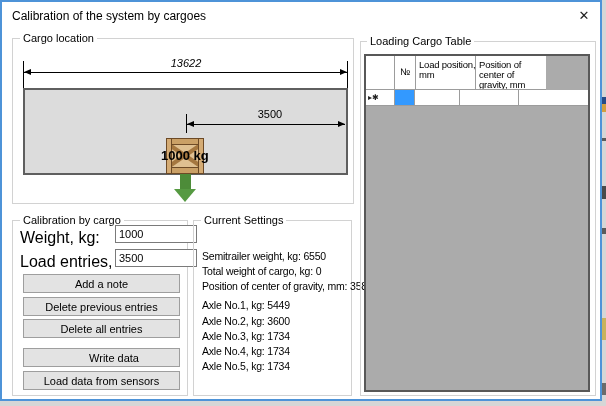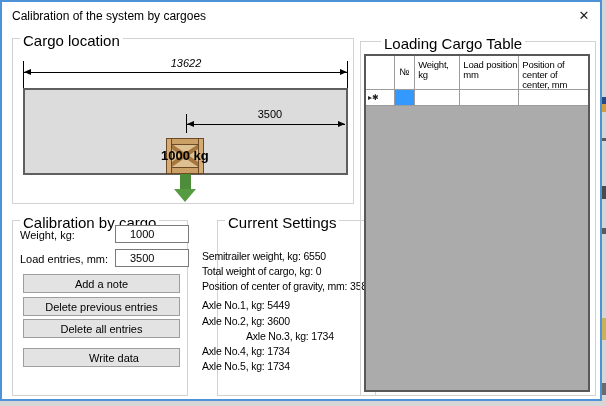--- a/index.html
+++ b/index.html
@@ -12,43 +12,43 @@
 
   
   .titlebar { position:absolute; left:0; top:0; width:100%; height:28px; background:#fff; }
   .title { position:absolute; left:10px; top:7px; font-size:12px; color:#000; white-space:nowrap; }
   .close-btn { position:absolute; right:7px; top:5px; width:18px; height:18px;
                text-align:center; line-height:18px; font-size:13px; color:#222; cursor:pointer; }
 
   
   .group { position:absolute; border:1px solid #d2d2d2; }
   .glabel { position:absolute; top:-7px; left:7px; background:#fff; padding:0 3px;
-            font-size:15px; white-space:nowrap; }
+            font-size:11px; white-space:nowrap; }
 
   
   .line { position:absolute; background:#000; }
   .arr-l { position:absolute; width:0; height:0; border-top:3px solid transparent;
            border-bottom:3px solid transparent; border-right:7px solid #000; }
   .arr-r { position:absolute; width:0; height:0; border-top:3px solid transparent;
            border-bottom:3px solid transparent; border-left:7px solid #000; }
   .dim-label { position:absolute; font-size:11px; text-align:center; background:#fff; padding:0 2px; }
   .trailer { position:absolute; left:21px; top:86px; width:325px; height:87px;
              background:#dcdcdc; border:2px solid #5f5f5f; }
   .crate { position:absolute; left:164px; top:136px; }
   .crate-label { position:absolute; left:159px; top:146px; width:48px; 
                  font-size:13px; font-weight:bold; color:#000; }
   .g-shaft { position:absolute; left:178px; top:172px; width:11px; height:16px; background:#4d8c39; }
   .g-head { position:absolute; left:172px; top:187px; width:0; height:0;
             border-left:11px solid transparent; border-right:11px solid transparent;
             border-top:13px solid #569a42; }
 
   
-  .lbl { position:absolute; font-size:11px; white-space:nowrap; }
-  .txt { position:absolute; width:74px; height:18px; border:1px solid #7a7a7a;
-         font-family:"Liberation Sans", sans-serif; font-size:11px; padding:0 14px; background:#fff; }
+  .lbl { position:absolute; font-size:16px; white-space:nowrap; }
+  .txt { position:absolute; width:82px; height:18px; border:1px solid #7a7a7a;
+         font-family:"Liberation Sans", sans-serif; font-size:11px; padding:0 3px; background:#fff; }
   .btn { position:absolute; left:21px; width:157px; height:19px; background:#e3e3e3;
          border:1px solid #9e9e9e; font-family:"Liberation Sans", sans-serif;
          font-size:11px; color:#000; cursor:pointer; }
 
   .setting-line { position:absolute; left:200px; font-size:10.5px; letter-spacing:-0.2px; white-space:nowrap; }
 
   
   .grid { position:absolute; left:362px; top:52px; width:226px; height:338px;
           background:#ababab; border:2px solid #585858; }
   .grid-row { display:flex; }
@@ -128,55 +128,52 @@
     <span class="lbl" style="left:18px;top:227px;">Weight, kg:</span>
     <input class="txt" style="left: 113px; top: 223px;" value="1000">
 
     <span class="lbl" style="left:18px;top:251px;">Load entries, mm:</span>
     <input class="txt" style="left: 113px; top: 247px;" value="3500">
 
     <button class="btn" style="top:295px;">Delete previous entries</button>
     <button class="btn" style="top:272px;">Add a note</button>
     <button class="btn" style="top:317px;">Delete all entries</button>
     <button class="btn" style="top:346px;padding-left:25px;">Write data</button>
+    <button class="btn" style="top:369px;">Load data from sensors</button>
 
-    <div class="group" style="left:191px;top:218px;width:159px;height:176px;margin-left:24px;">
+    <div class="group" style="left:191px;top:218px;width:159px;height:176px;">
       <span class="glabel">Current Settings</span>
     </div>
     <div class="setting-line" style="top:248px;">Semitrailer weight, kg: 6550</div>
     <div class="setting-line" style="top:263px;">Total weight of cargo, kg: 0</div>
     <div class="setting-line" style="top:278px;">Position of center of gravity, mm: 3586</div>
     <div class="setting-line" style="top:297px;">Axle No.1, kg: 5449</div>
     <div class="setting-line" style="top:313px;">Axle No.2, kg: 3600</div>
-    <div class="setting-line" style="top:328px;margin-left:44px;">Axle No.3, kg: 1734</div>
+    <div class="setting-line" style="top:328px;">Axle No.3, kg: 1734</div>
     <div class="setting-line" style="top:343px;">Axle No.4, kg: 1734</div>
     <div class="setting-line" style="top:358px;">Axle No.5, kg: 1734</div>
 
     <div class="group" style="left:358px;top:39px;width:236px;height:355px;">
-      <span class="glabel" style="left:6px;margin-left:14px;">Loading Cargo Table</span>
+      <span class="glabel" style="left:6px;">Loading Cargo Table</span>
     </div>
 
     <div class="grid">
       <div class="grid-row">
         <div class="hcell hdr-h h-rowhdr"></div>
         <div class="hcell hdr-h h-num num-center">
           <div>№</div>
         </div>
-        <div class="hcell hdr-h h-w">
-          <div>Weight,</div>
-          <div>kg</div>
-        </div>
         <div class="hcell hdr-h h-lp">
           <div>Load position,</div>
           <div>mm</div>
         </div>
         <div class="hcell hdr-h h-pg">
           <div>Position of</div>
           <div>center of</div>
-          <div>center, mm</div>
+          <div>gravity, mm</div>
         </div>
       </div>
       <div class="grid-row">
         <div class="dcell h-rowhdr marker">▸✱</div>
         <div class="dcell h-num sel"></div>
         <div class="dcell h-w"></div>
         <div class="dcell h-lp"></div>
         <div class="dcell h-pg"></div>
       </div>
     </div>

